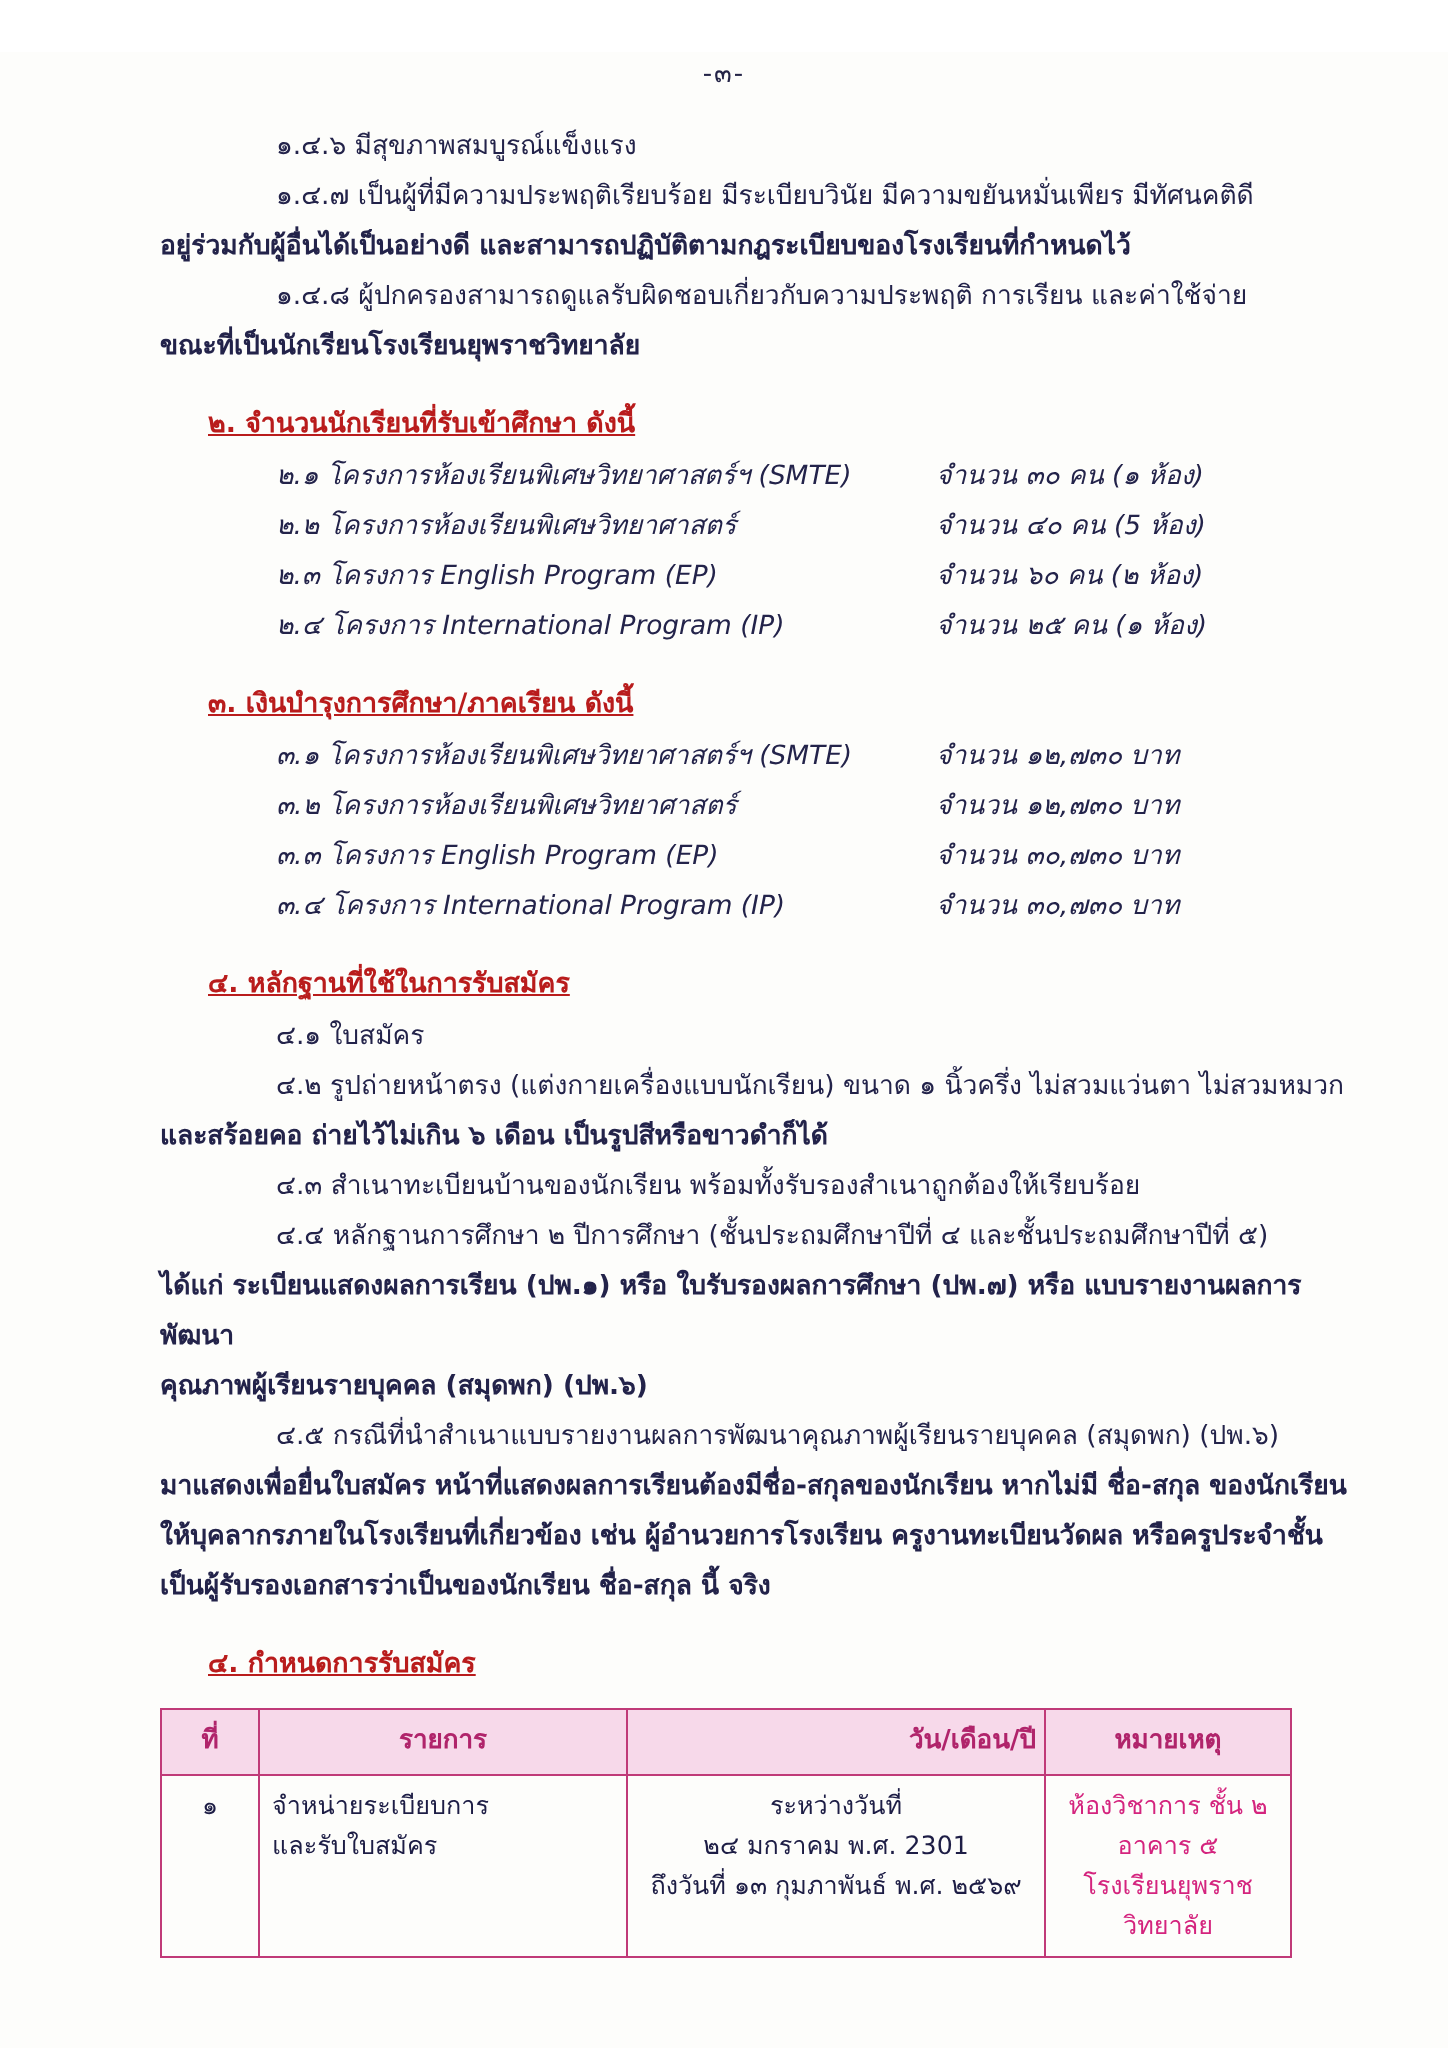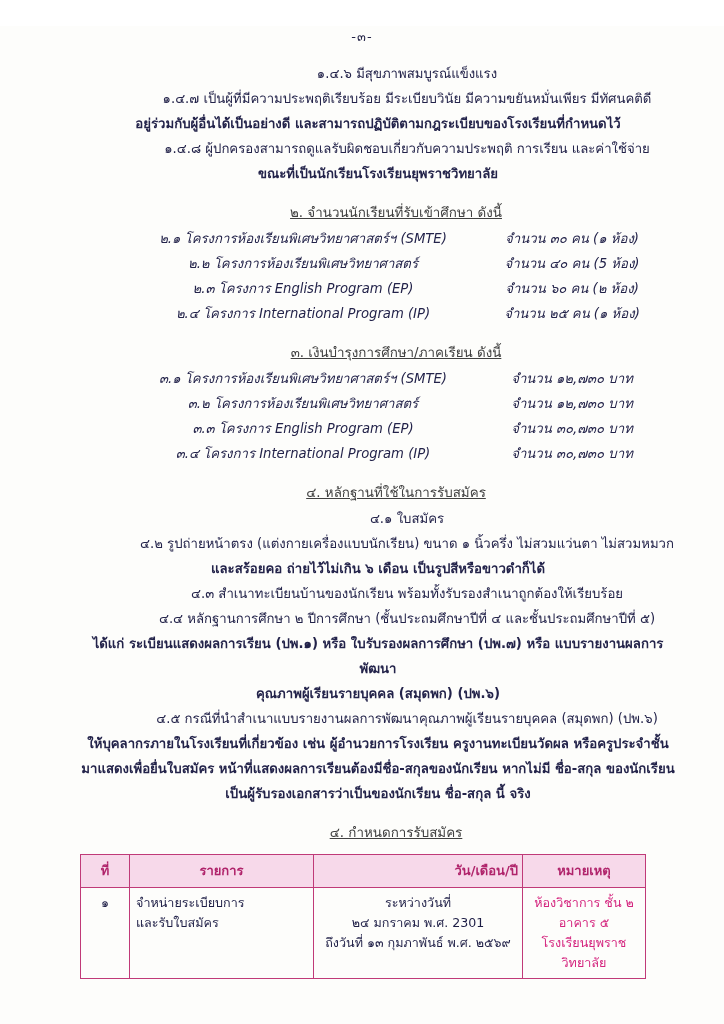--- a/index.html
+++ b/index.html
@@ -26,37 +26,35 @@
   .page-number {
     text-align: center;
     font-size: 13px;
     color: #242447;
     margin-top: 26px;
     letter-spacing: 1px;
   }
   .body-wrap {
     padding: 0 48px 0 80px;
     box-sizing: border-box;
-    text-align: center;
   }
   .ln {
     font-size: 13.2px;
     line-height: 25px;
     color: #23234a;
     white-space: pre-wrap;
   }
   .ln.indent1 { padding-left: 58px; }
   .ln.flush { padding-left: 0; font-weight: bold; }
   .sect-head {
     font-size: 13.4px;
     line-height: 26px;
-    font-weight: normal;
+    font-weight: bold;
     text-decoration: underline;
-    color: #404040;
-    margin-left: 12px;
+    color: #b91c1c;
   }
   .sect-head-wrap { padding-left: 24px; }
   .row2 {
     display: flex;
     font-size: 13.2px;
     line-height: 25px;
     color: #23234a;
     font-style: italic;
   }
   .row2 .left { padding-left: 58px; width: 330px; }
@@ -170,22 +168,22 @@
         <span class="sect-head">๔. หลักฐานที่ใช้ในการรับสมัคร</span>
       </div>
       <div class="ln indent1">๔.๑ ใบสมัคร</div>
       <div class="ln indent1">๔.๒ รูปถ่ายหน้าตรง (แต่งกายเครื่องแบบนักเรียน) ขนาด ๑ นิ้วครึ่ง ไม่สวมแว่นตา ไม่สวมหมวก</div>
       <div class="ln flush">และสร้อยคอ ถ่ายไว้ไม่เกิน ๖ เดือน เป็นรูปสีหรือขาวดำก็ได้</div>
       <div class="ln indent1">๔.๓ สำเนาทะเบียนบ้านของนักเรียน พร้อมทั้งรับรองสำเนาถูกต้องให้เรียบร้อย</div>
       <div class="ln indent1">๔.๔ หลักฐานการศึกษา ๒ ปีการศึกษา (ชั้นประถมศึกษาปีที่ ๔ และชั้นประถมศึกษาปีที่ ๕)</div>
       <div class="ln flush">ได้แก่ ระเบียนแสดงผลการเรียน (ปพ.๑) หรือ ใบรับรองผลการศึกษา (ปพ.๗) หรือ แบบรายงานผลการพัฒนา</div>
       <div class="ln flush">คุณภาพผู้เรียนรายบุคคล (สมุดพก) (ปพ.๖)</div>
       <div class="ln indent1">๔.๕ กรณีที่นำสำเนาแบบรายงานผลการพัฒนาคุณภาพผู้เรียนรายบุคคล (สมุดพก) (ปพ.๖)</div>
+      <div class="ln flush">มาแสดงเพื่อยื่นใบสมัคร หน้าที่แสดงผลการเรียนต้องมีชื่อ-สกุลของนักเรียน หากไม่มี ชื่อ-สกุล ของนักเรียน</div>
       <div class="ln flush">ให้บุคลากรภายในโรงเรียนที่เกี่ยวข้อง เช่น ผู้อำนวยการโรงเรียน ครูงานทะเบียนวัดผล หรือครูประจำชั้น</div>
-      <div class="ln flush">มาแสดงเพื่อยื่นใบสมัคร หน้าที่แสดงผลการเรียนต้องมีชื่อ-สกุลของนักเรียน หากไม่มี ชื่อ-สกุล ของนักเรียน</div>
       <div class="ln flush">เป็นผู้รับรองเอกสารว่าเป็นของนักเรียน ชื่อ-สกุล นี้ จริง</div>
     </div>
 
     <div class="gap-m"></div>
 
     <div>
       <div class="sect-head-wrap">
         <span class="sect-head">๔. กำหนดการรับสมัคร</span>
       </div>
     </div>

